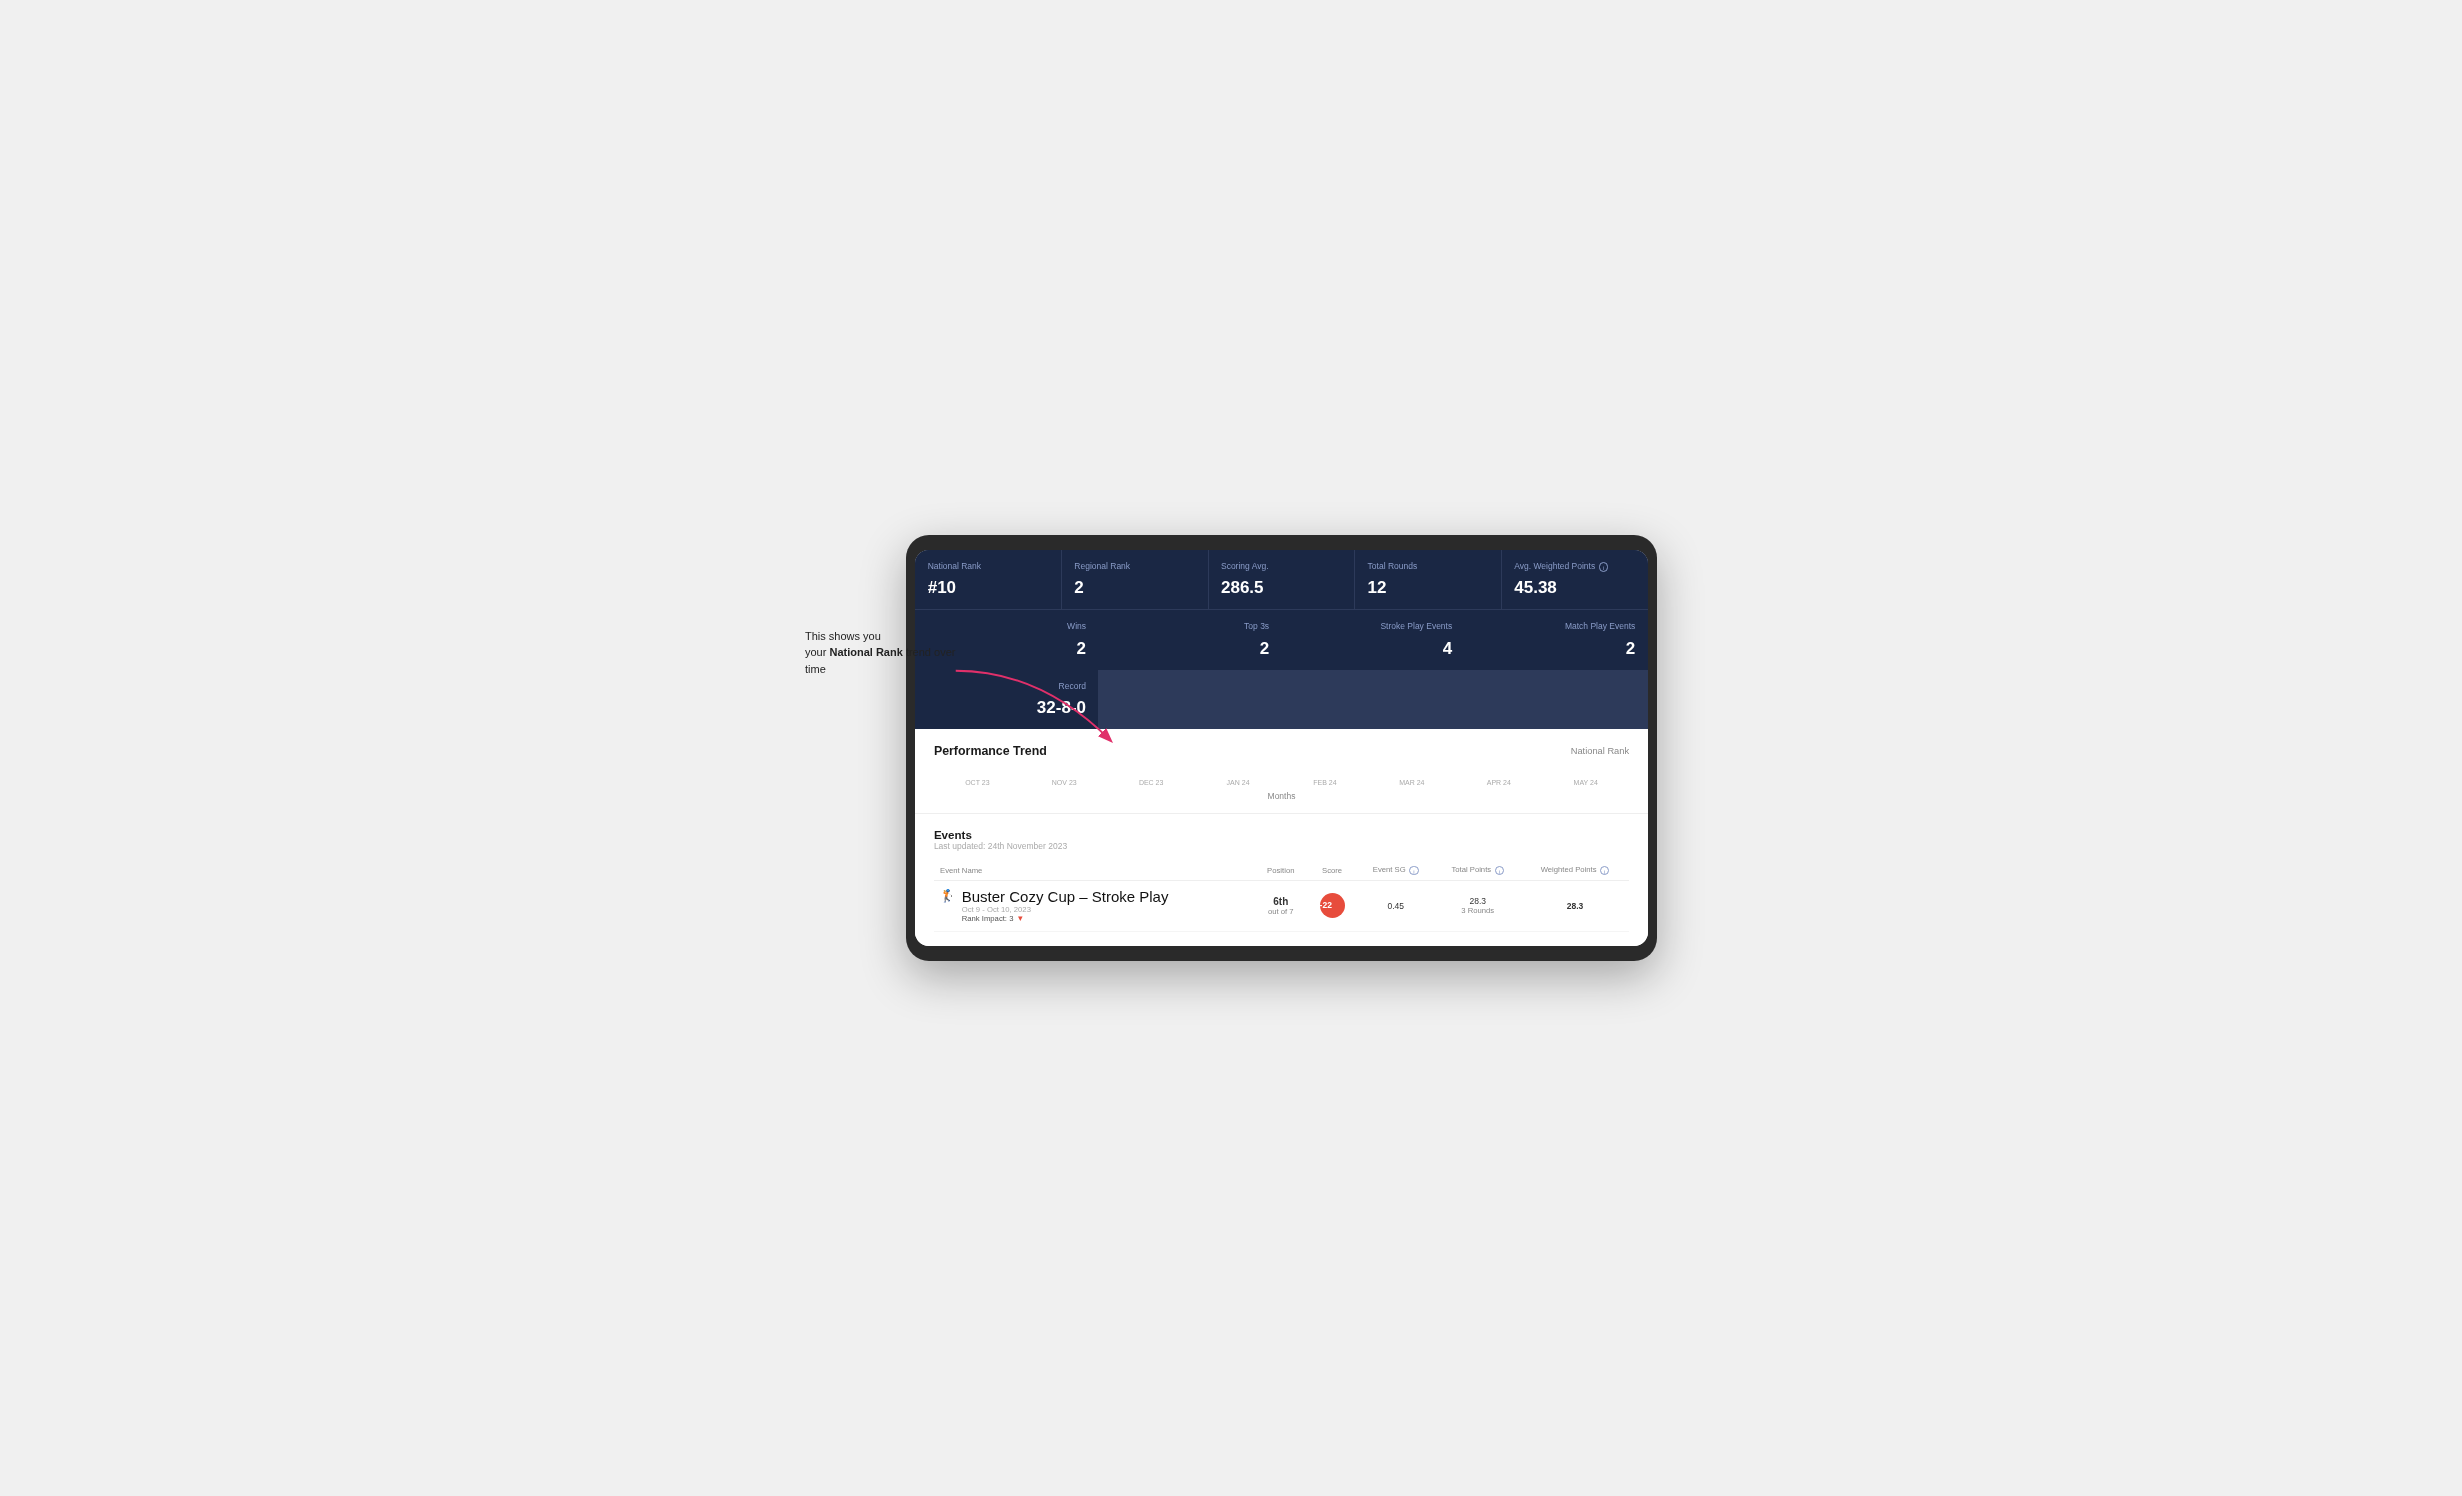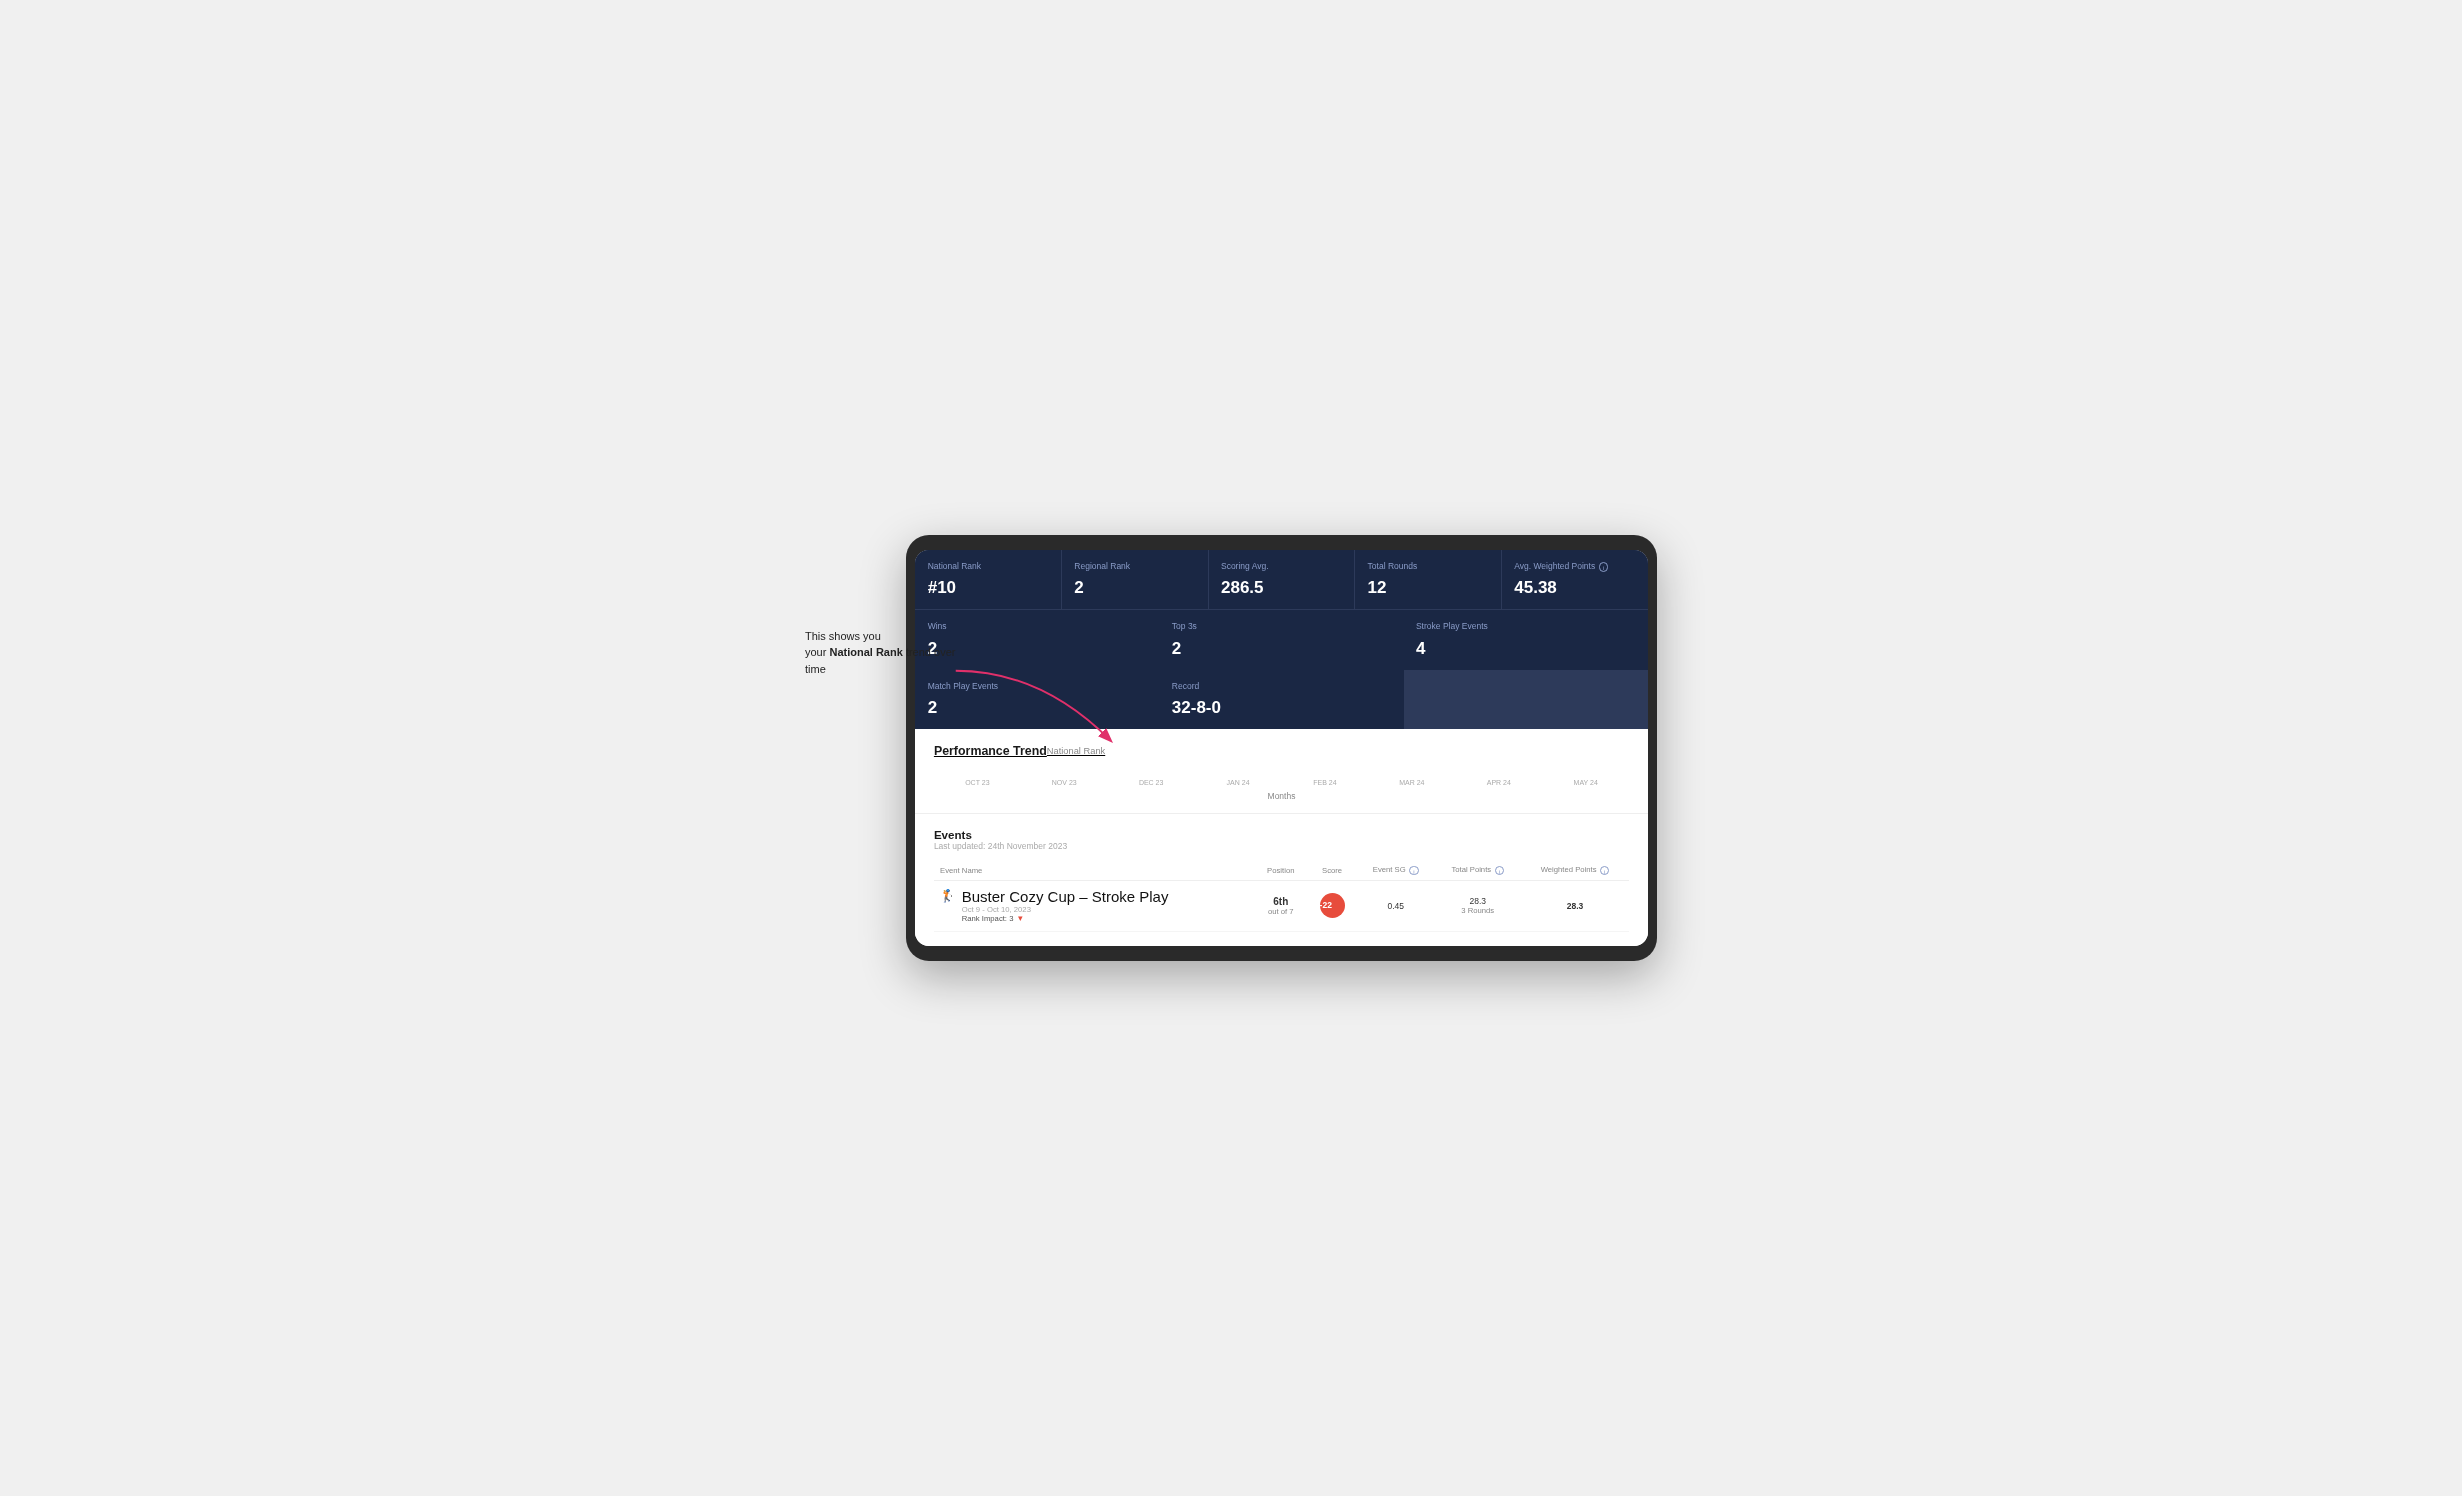--- a/index.html
+++ b/index.html
@@ -83,24 +83,25 @@
 
     .stat-value {
       color: #ffffff;
       font-size: 17px;
       font-weight: 700;
     }
 
     .stats-header-row2 {
       background: #1a2744;
       display: grid;
-      grid-template-columns: repeat(3, 1fr);
+      grid-template-columns: repeat(4, 1fr);
       gap: 0;
       background-color: #2d3a5a;
       border-top: 0.8px solid #2d3a5a;
+      text-align: right;
     }
 
     .info-icon {
       display: inline-block;
       width: 9.3px;
       height: 9.3px;
       border-radius: 50%;
       border: 0.8px solid #8a9cc8;
       font-size: 6.2px;
       text-align: center;
@@ -112,24 +113,23 @@
 
     
     .performance-section {
       padding: 15.5px 18.6px 12.4px;
       background: #fff;
       border-bottom: 0.8px solid #eee;
     }
 
     .perf-header {
       display: flex;
-      justify-content: flex-start;
+      justify-content: space-between;
       align-items: center;
       margin-bottom: 18px;
-      text-decoration: underline;
     }
 
     .perf-title {
       font-size: 12.4px;
       font-weight: 700;
       color: #1a1a1a;
     }
 
     .perf-label {
       font-size: 9.3px;

